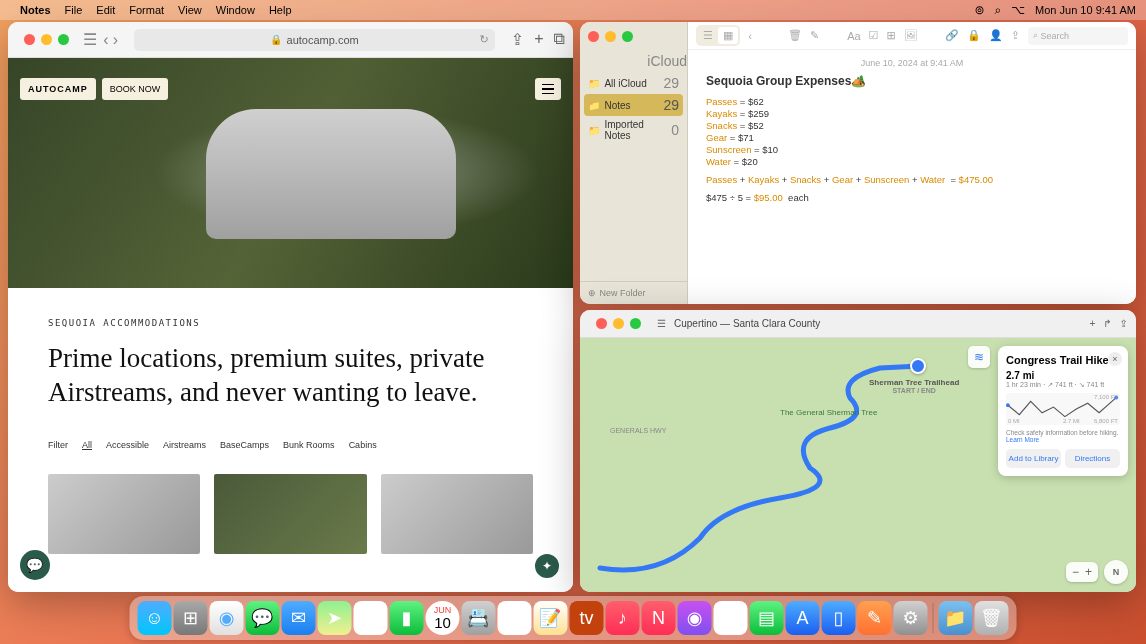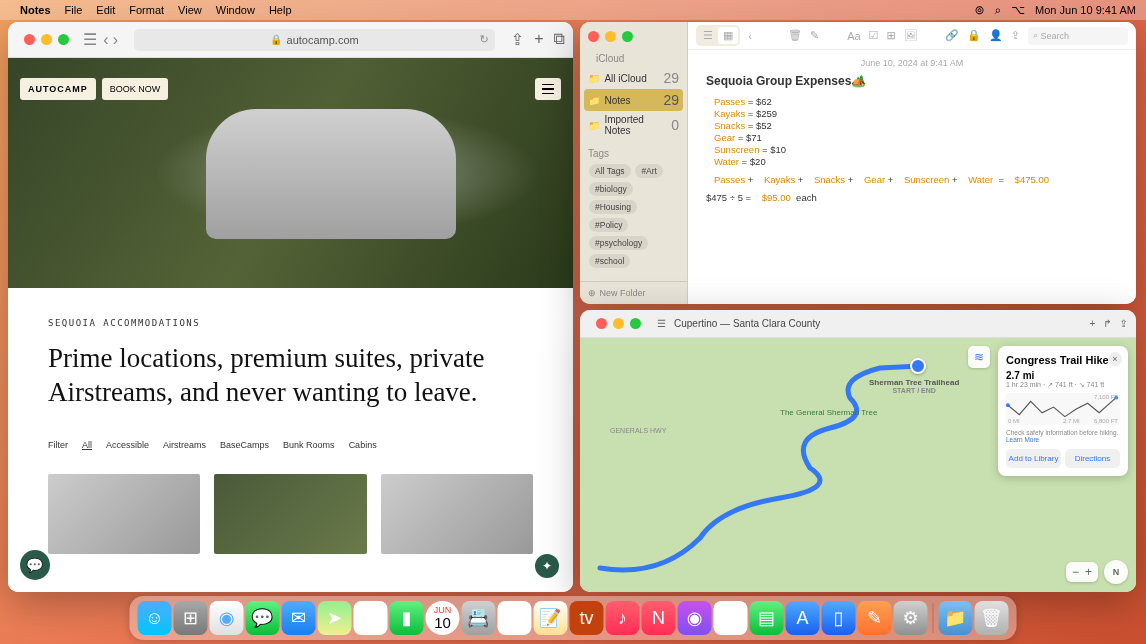--- a/index.html
+++ b/index.html
@@ -45,40 +45,40 @@
 .gallery { display: flex; gap: 14px; }
 .gallery .thumb { flex: 1; height: 80px; background: linear-gradient(135deg, #ccc, #999); border-radius: 2px; }
 .gallery .thumb:nth-child(2) { background: linear-gradient(135deg, #4a5a3a, #6a7a4a); }
 .chat-fab { position: absolute; bottom: 12px; left: 12px; width: 30px; height: 30px; border-radius: 50%; background: #2a5a4a; color: #fff; display: flex; align-items: center; justify-content: center; font-size: 14px; }
 .acc-fab { position: absolute; bottom: 12px; right: 12px; width: 28px; height: 28px; border-radius: 50%; background: #2a5a4a; border: 2px solid #fff; color: #fff; display: flex; align-items: center; justify-content: center; font-size: 12px; }
 
 
 .notes { left: 580px; top: 22px; width: 556px; height: 282px; display: flex; }
 .notes-sidebar { width: 108px; background: #e8e4d8; border-right: 1px solid #d0ccc0; display: flex; flex-direction: column; font-size: 10px; }
 .notes-sidebar .sb-header { height: 28px; display: flex; align-items: center; }
-.notes-sidebar .section-title { color: #888; font-size: 10px; padding: 3px 16px; }
+.notes-sidebar .section-title { color: #888; font-size: 14px; padding: 3px 0; text-align: right; }
 .notes-sidebar .folder { display: flex; align-items: center; padding: 3px 8px; color: #333; gap: 4px; }
 .notes-sidebar .folder.selected { background: #d4b85a; border-radius: 4px; margin: 0 4px; padding: 3px 4px; }
 .notes-sidebar .folder .count { margin-left: auto; color: #888; font-size: 14px; }
 .notes-sidebar .folder.selected .count { color: #555; }
 .notes-sidebar .tags-section { padding: 6px 8px; }
 .notes-sidebar .tag-pill { display: inline-block; background: #d8d4c8; border-radius: 8px; padding: 2px 6px; font-size: 8.5px; margin: 2px 1px; color: #444; }
 .notes-sidebar .new-folder { margin-top: auto; padding: 6px 8px; color: #888; font-size: 9px; display: flex; align-items: center; gap: 4px; border-top: 1px solid #d0ccc0; }
 .notes-main { flex: 1; background: #fff; display: flex; flex-direction: column; }
 .notes-toolbar { height: 28px; border-bottom: 1px solid #eee; display: flex; align-items: center; padding: 0 8px; gap: 8px; color: #aaa; font-size: 11px; }
 .notes-toolbar .view-toggle { display: flex; background: #f0ece0; border-radius: 5px; padding: 2px; }
 .notes-toolbar .view-toggle span { padding: 2px 5px; border-radius: 3px; }
 .notes-toolbar .view-toggle .sel { background: #fff; }
 .notes-toolbar .spacer { flex: 1; }
 .notes-toolbar .search { width: 100px; height: 18px; background: #f5f5f5; border-radius: 4px; font-size: 9px; color: #aaa; display: flex; align-items: center; padding: 0 5px; }
 .notes-body { padding: 8px 18px; font-size: 10px; color: #333; overflow: auto; }
 .notes-body .datetime { font-size: 9px; color: #aaa; text-align: center; margin-bottom: 6px; }
 .notes-body h3 { font-size: 12px; font-weight: 700; margin-bottom: 8px; }
 .notes-body .line { margin-bottom: 1px; font-size: 9.5px; }
-.notes-body .k { color: #d88a00; margin-left: 8px; }
+.notes-body .k { color: #d88a00; }
 .notes-body .sep { height: 6px; }
 
 
 .maps { left: 580px; top: 310px; width: 556px; height: 282px; }
 .maps-toolbar { height: 28px; background: #f0f0f0; border-bottom: 1px solid #ddd; display: flex; align-items: center; padding: 0 8px; gap: 8px; font-size: 10px; color: #666; }
 .maps-toolbar .loc { color: #444; }
 .maps-toolbar .mspacer { flex: 1; }
 .map-canvas { position: relative; height: 254px; background: #c8e0b0; overflow: hidden; }
 .map-canvas svg.route { position: absolute; inset: 0; }
 .map-label { position: absolute; font-size: 8px; color: #555; text-align: center; }
@@ -234,30 +234,20 @@
     <div class="folder selected">
       <span>📁</span>
       <span>Notes</span>
       <span class="count">29</span>
     </div>
     <div class="folder">
       <span>📁</span>
       <span>Imported Notes</span>
       <span class="count">0</span>
     </div>
-    <div class="tags-section">
-      <div class="section-title" style="padding-left:0">Tags</div>
-      <span class="tag-pill">All Tags</span>
-      <span class="tag-pill">#Art</span>
-      <span class="tag-pill">#biology</span>
-      <span class="tag-pill">#Housing</span>
-      <span class="tag-pill">#Policy</span>
-      <span class="tag-pill">#psychology</span>
-      <span class="tag-pill">#school</span>
-    </div>
     <div class="new-folder">
       <span>⊕</span>
       <span>New Folder</span>
     </div>
   </div>
   <div class="notes-main">
     <div class="notes-toolbar">
       <div class="view-toggle">
         <span>☰</span>
         <span class="sel">▦</span>

